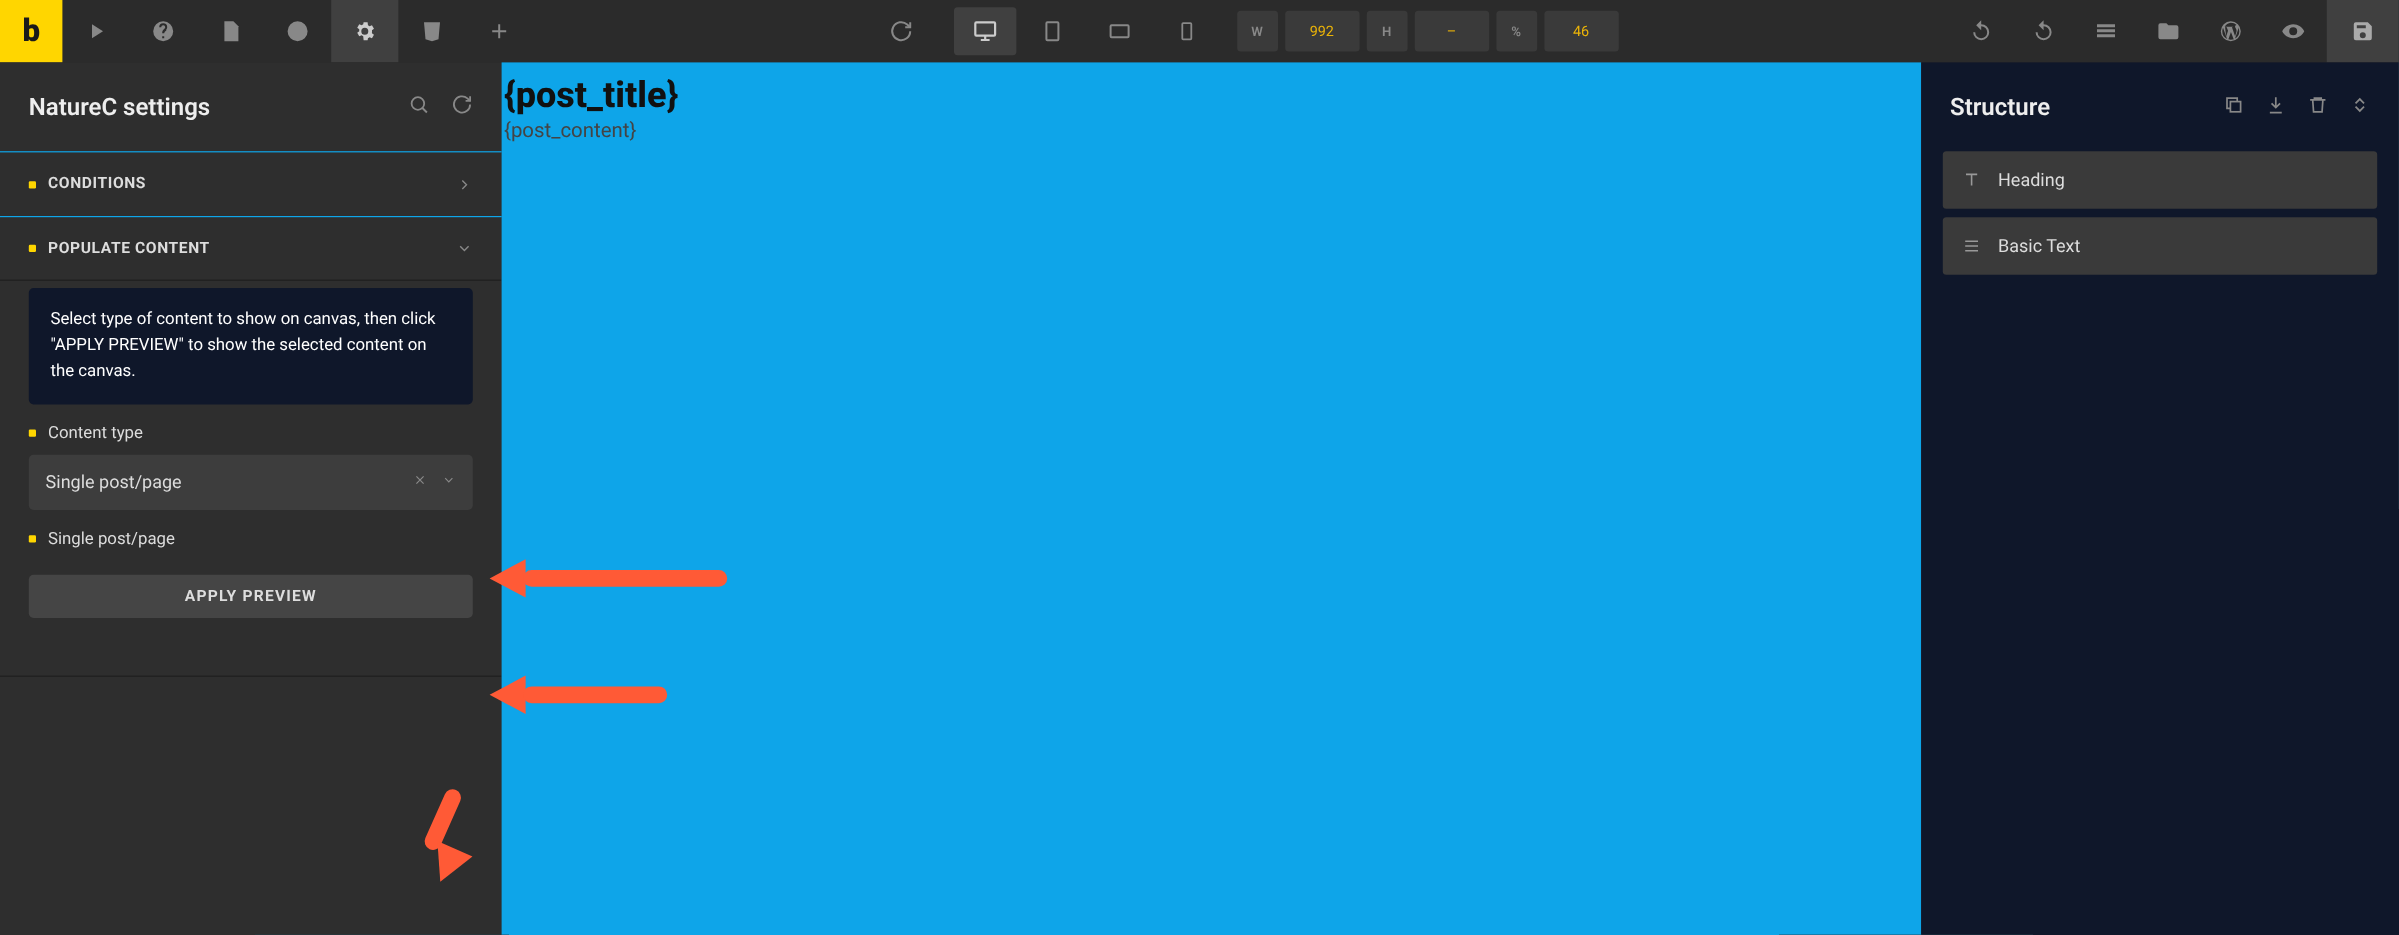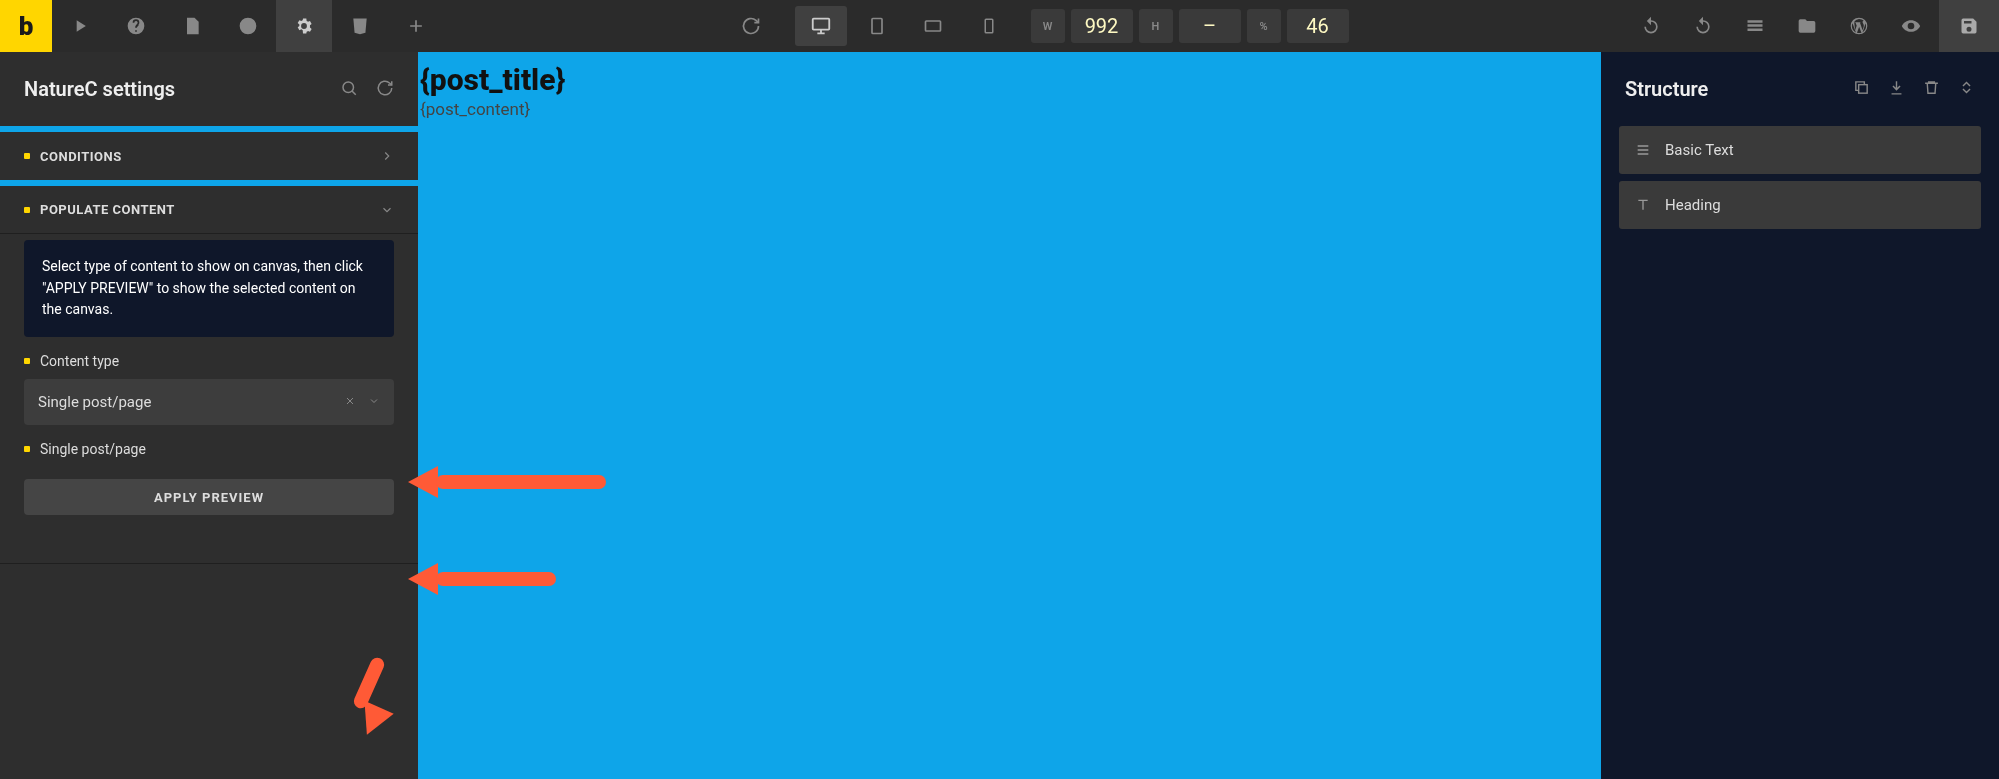--- a/index.html
+++ b/index.html
@@ -55,21 +55,21 @@
 .bp-btn.active { background:#404040; color:#ccc; }
 .dim-group { display: flex; align-items: center; gap: 6px; }
 .dim-label {
   width: 34px; height: 34px; background:#3a3a3a; border-radius:3px;
   display:flex; align-items:center; justify-content:center;
   font-size:11px; color:#888; font-weight:600;
 }
 .dim-val {
   width: 62px; height: 34px; background:#3a3a3a; border-radius:3px;
   display:flex; align-items:center; justify-content:center;
-  font-size:20px; color:#fef9c3;
+  font-size:12px; color:#eab308;
 }
 .top-right { display:flex; align-items:center; gap:4px; padding-right:0; }
 .top-right .top-icon { width:48px; }
 .save-btn {
   width: 60px; height: 52px; background:#404040;
   display:flex; align-items:center; justify-content:center; color:#aaa;
 }
 
 .main { display:flex; height: calc(100% - 52px); }
 
@@ -81,21 +81,21 @@
 .panel-header {
   height: 74px; display:flex; align-items:center; padding: 0 24px;
   justify-content: space-between;
 }
 .panel-title { font-size: 20px; font-weight: 600; color:#eee; }
 .panel-header-icons { display:flex; gap:18px; color:#888; }
 .panel-header-icons svg { width:18px; height:18px; }
 
 .sect-header {
   height: 54px; display:flex; align-items:center; padding:0 24px;
-  justify-content: space-between; border-top: 6px solid #0ea5e9;
+  justify-content: space-between; border-top: 1px solid #0ea5e9;
   cursor:pointer;
 }
 .sect-header .lbl {
   font-size:13px; font-weight:700; letter-spacing:0.5px; color:#ddd;
   display:flex; align-items:center; gap:10px;
 }
 .sect-header .lbl::before {
   content:''; width:6px; height:6px; background:#ffd600; border-radius:1px;
 }
 .sect-header svg { width:14px; height:14px; color:#888; }
@@ -368,29 +368,29 @@
               <path d="M3 6h18M8 6V4h8v2M6 6l1 14h10l1-14"></path>
             </svg></span>
         <span><svg viewBox="0 0 24 24" fill="none" stroke="currentColor" stroke-width="2">
               <path d="M7 10l5-5 5 5M7 14l5 5 5-5"></path>
             </svg></span>
       </div>
     </div>
     <div class="rp-list">
       <div class="rp-item">
         <svg viewBox="0 0 24 24" fill="none" stroke="currentColor" stroke-width="2">
-            <path d="M4 6h16M4 12h16M4 18h16"></path>
-          </svg>
-        <span>Basic Text</span>
+            <path d="M5 5h14M12 5v14"></path>
+          </svg>
+        <span>Heading</span>
       </div>
       <div class="rp-item">
         <svg viewBox="0 0 24 24" fill="none" stroke="currentColor" stroke-width="2">
-            <path d="M5 5h14M12 5v14"></path>
-          </svg>
-        <span>Heading</span>
+            <path d="M4 6h16M4 12h16M4 18h16"></path>
+          </svg>
+        <span>Basic Text</span>
       </div>
     </div>
   </div>
 </div>
 
 <div class="arrow" style="left:408px; top:464px;">
   <div class="arrow-head" style="left:0; top:2px;"></div>
   <div class="arrow-line" style="left:28px; top:11px; width:170px;"></div>
 </div>
 <div class="arrow" style="left:408px; top:561px;">

